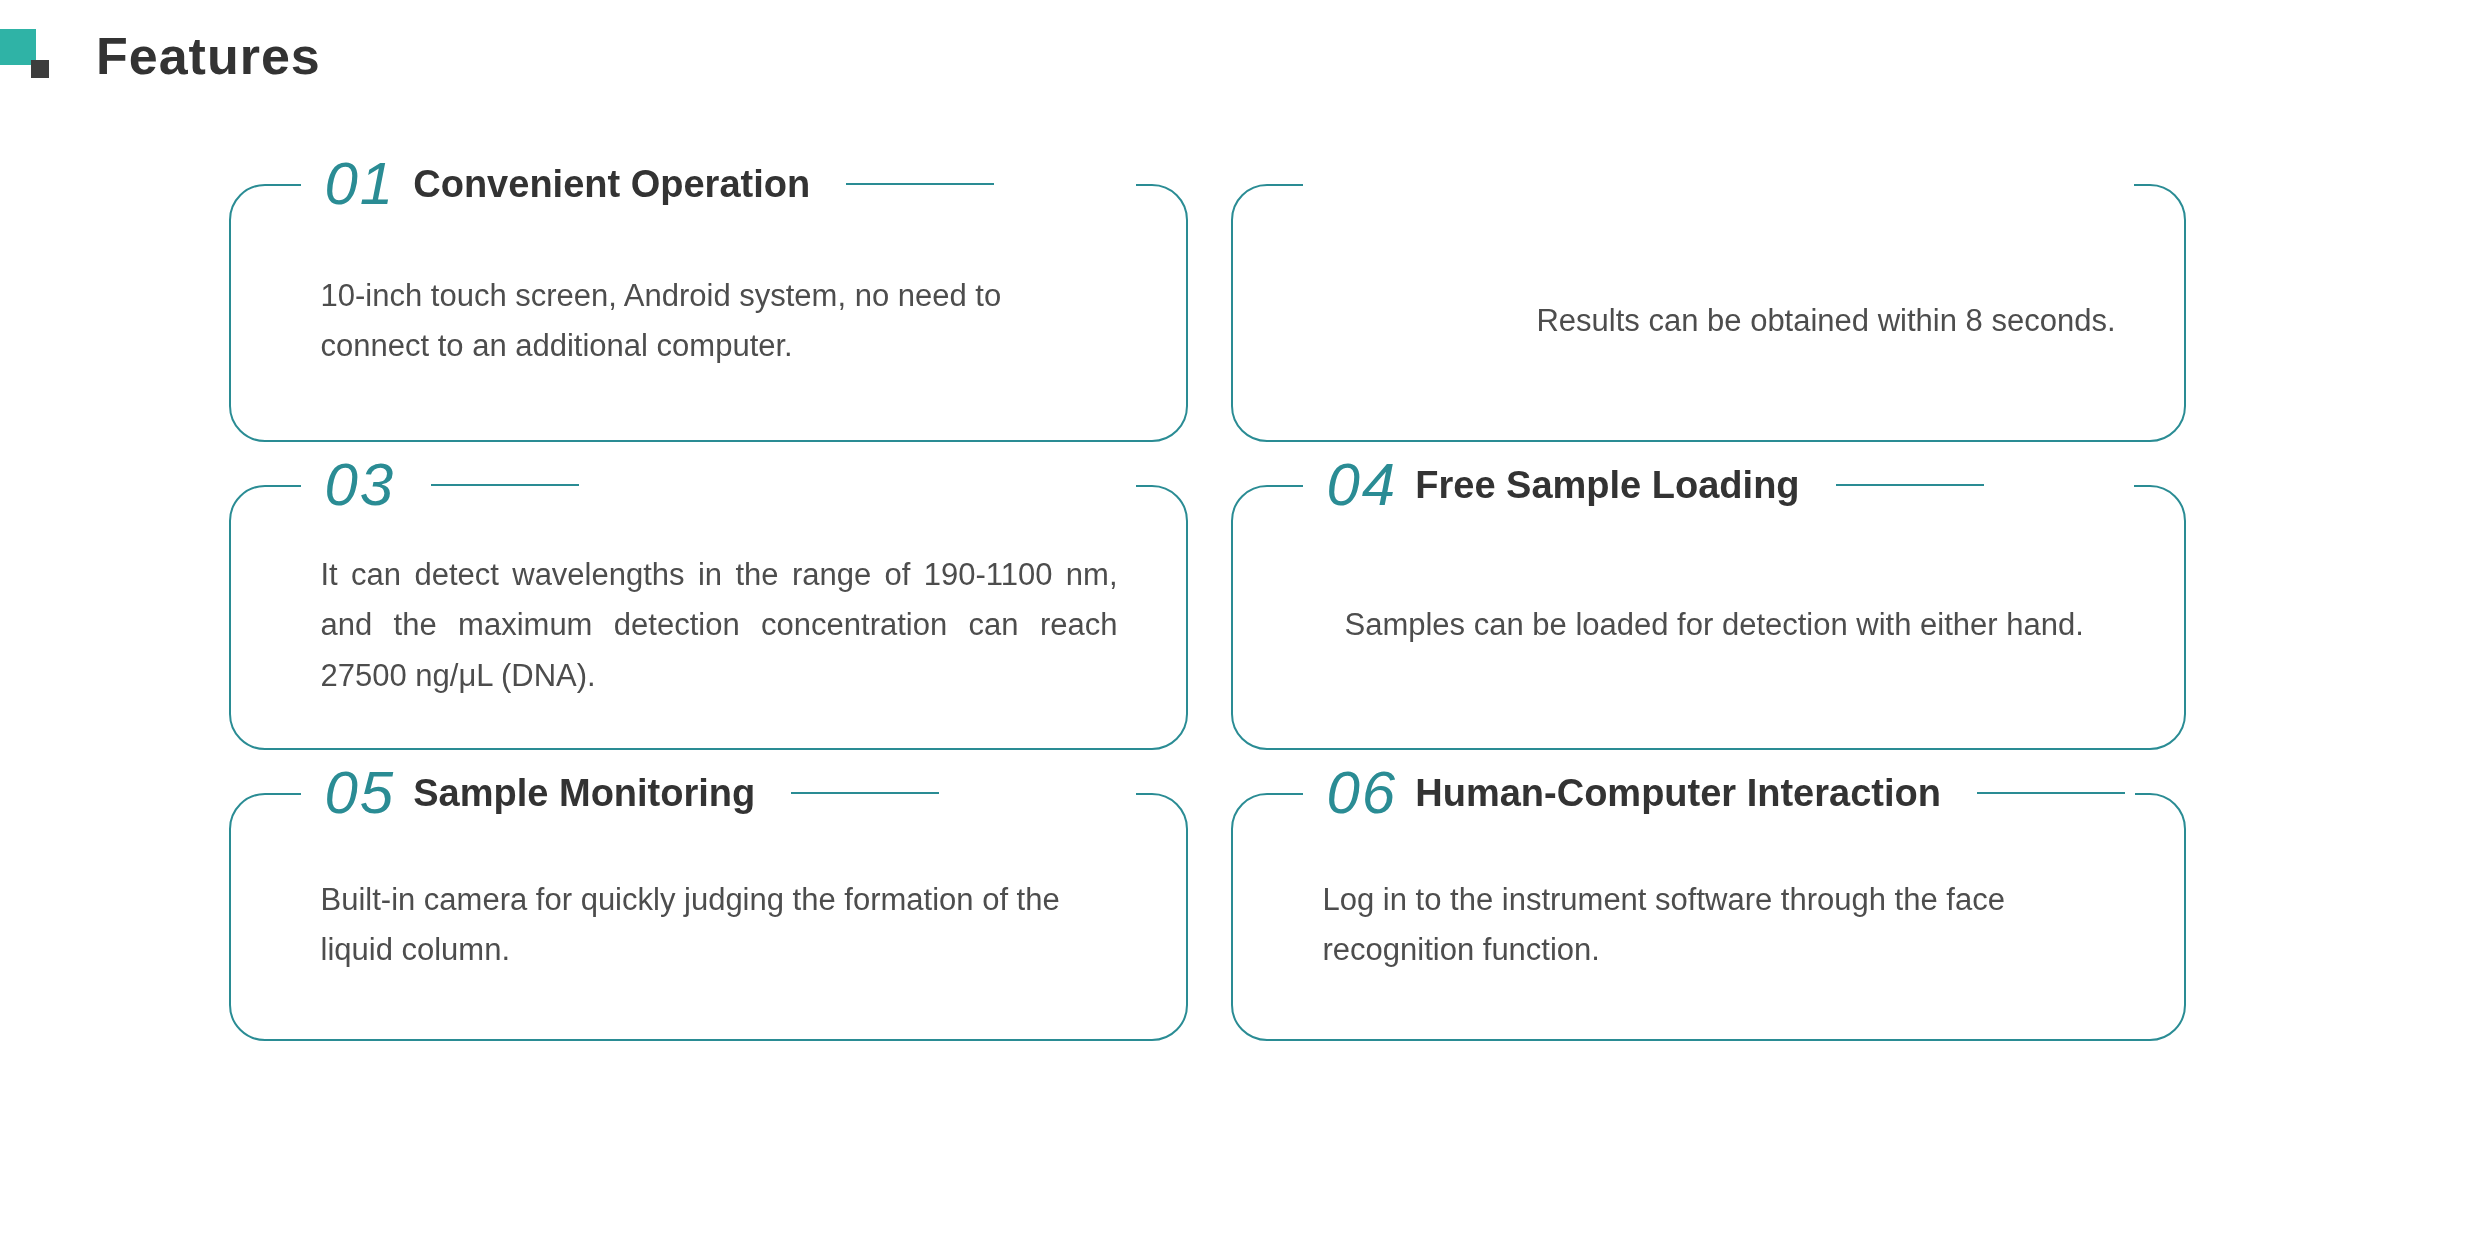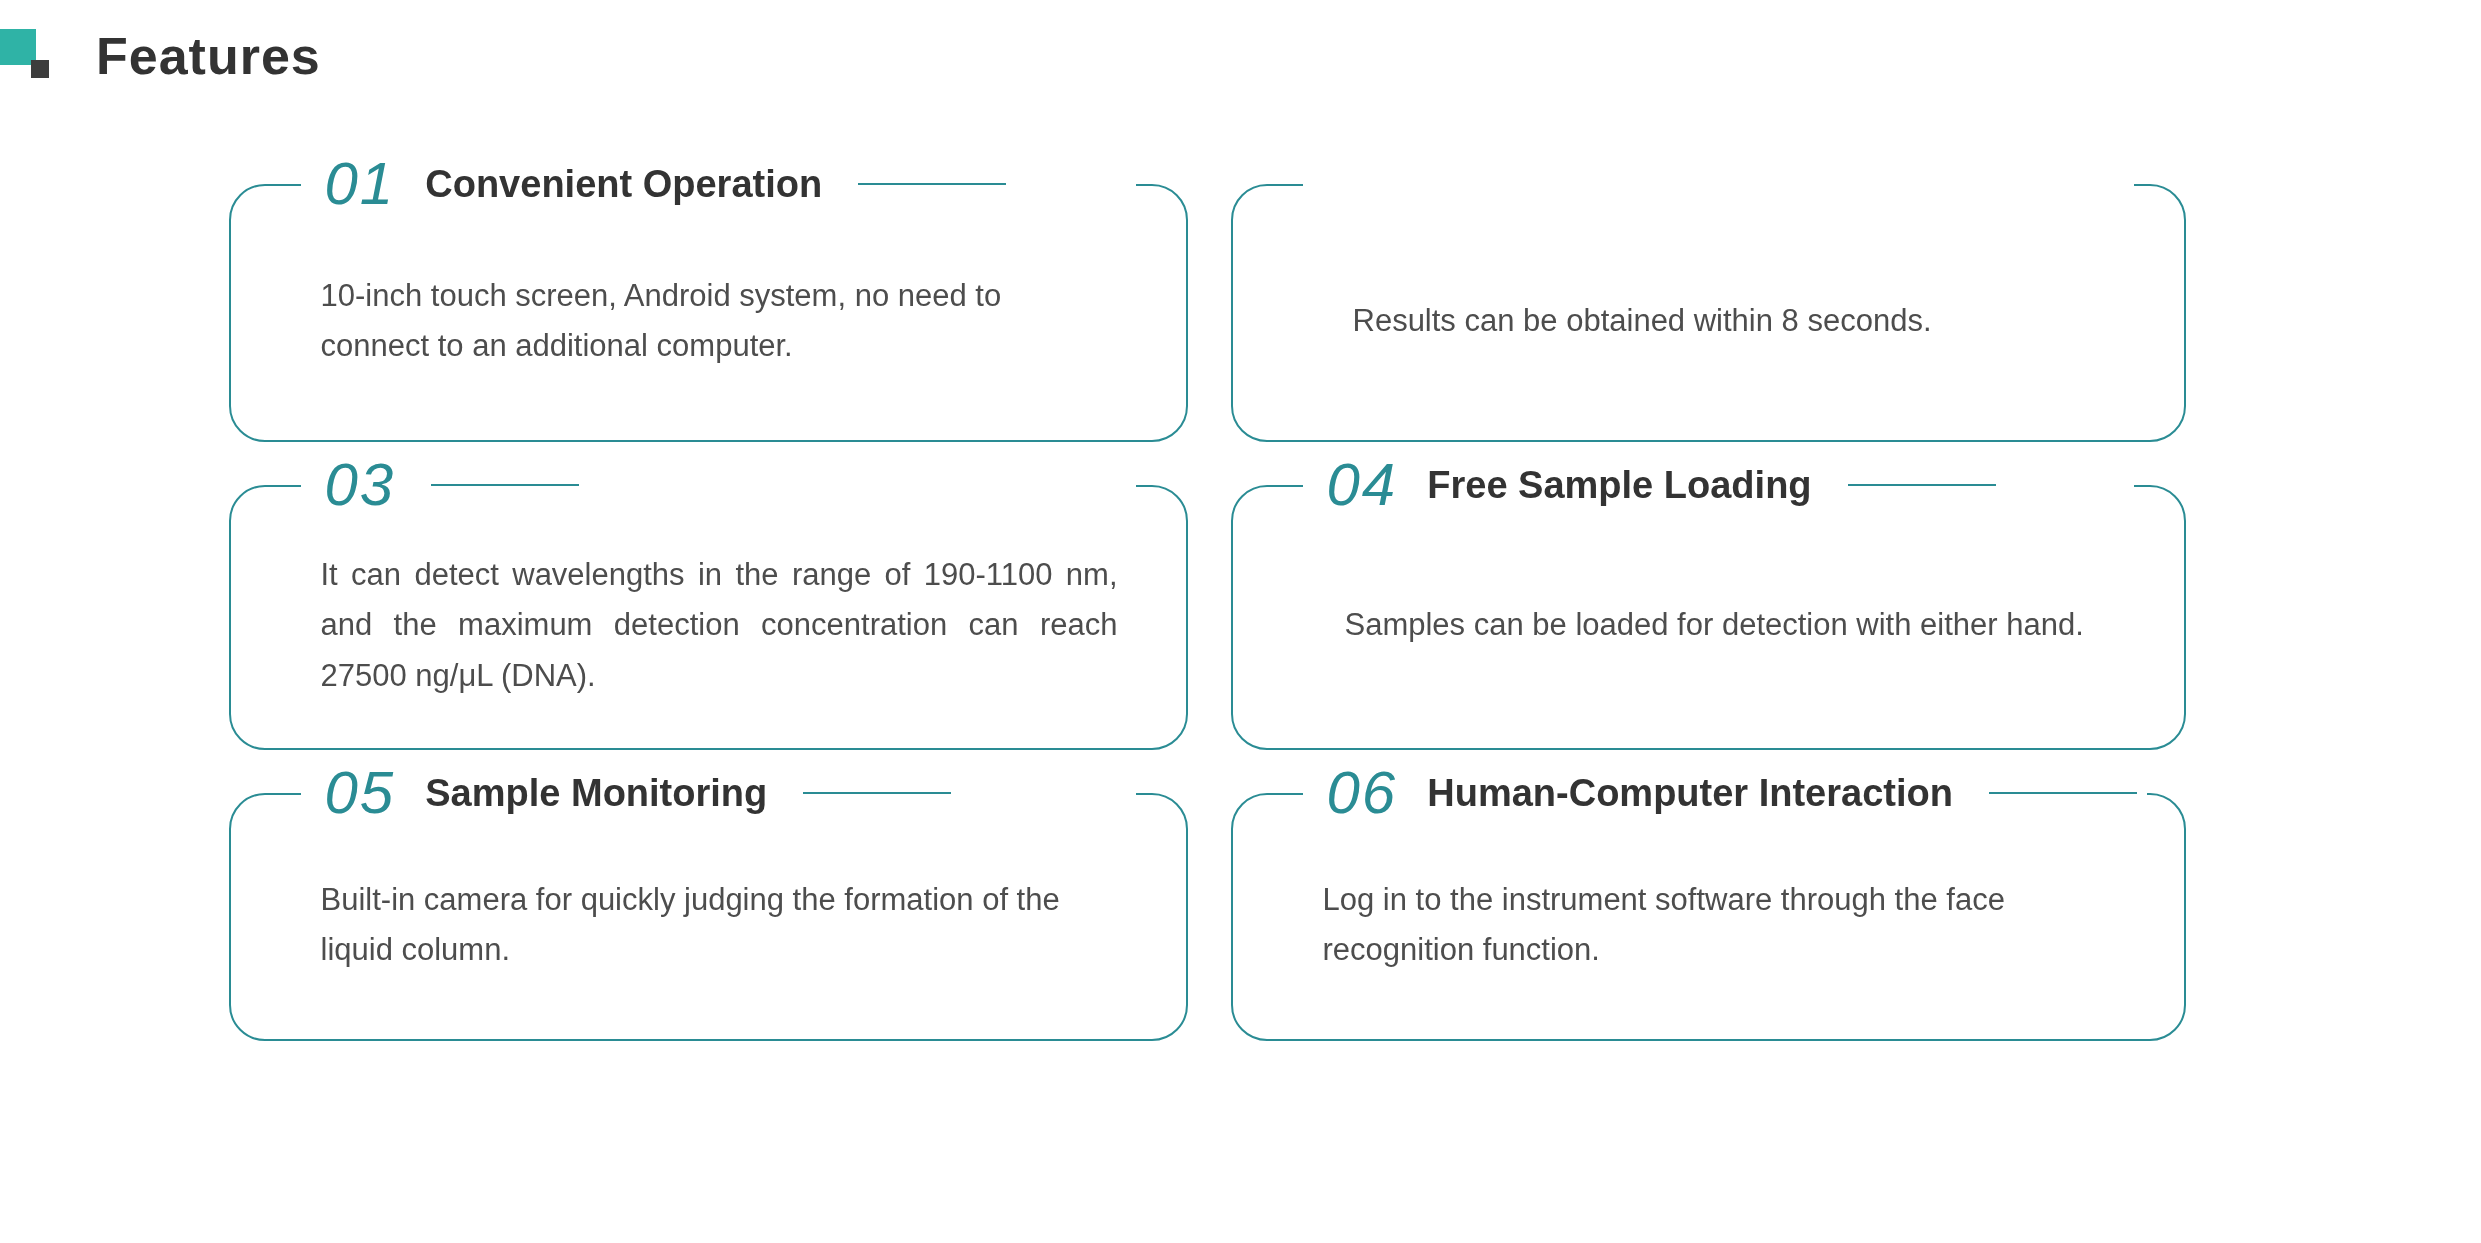--- a/index.html
+++ b/index.html
@@ -91,21 +91,21 @@
     font-size:60px;
     font-style:italic;
     color:var(--accent);
     line-height:1;
     letter-spacing:2px;
   }
   .card-title{
     font-size:38px;
     font-weight:bold;
     color:var(--heading);
-    margin-left:30px;
+    margin-left:18px;
   }
   .legend-dash{
     display:inline-block;
     width:148px;
     border-top:2px solid var(--accent);
     margin-left:36px;
     align-self:center;
   }
   .card-desc{
     font-size:31px;
@@ -133,21 +133,21 @@
     <div class="legend">
       <span class="card-number">01</span>
       <span class="card-title">Convenient Operation</span>
       <span class="legend-dash"></span>
     </div>
     <p class="card-desc">10-inch touch screen, Android system, no need to connect to an additional computer.</p>
   </div>
 
   <div class="card">
     <span class="top-mask"></span>
-    <p class="card-desc" style="padding-left:30px;">Results can be obtained within 8 seconds.</p>
+    <p class="card-desc" style="padding-left:30px;text-align:right;">Results can be obtained within 8 seconds.</p>
   </div>
 
   <div class="card">
     <span class="top-mask"></span>
     <div class="legend">
       <span class="card-number">03</span>
       <span class="legend-dash"></span>
     </div>
     <p class="card-desc justify">It can detect wavelengths in the range of 190-1100 nm, and the maximum detection concentration can reach 27500 ng/μL (DNA).</p>
   </div>

